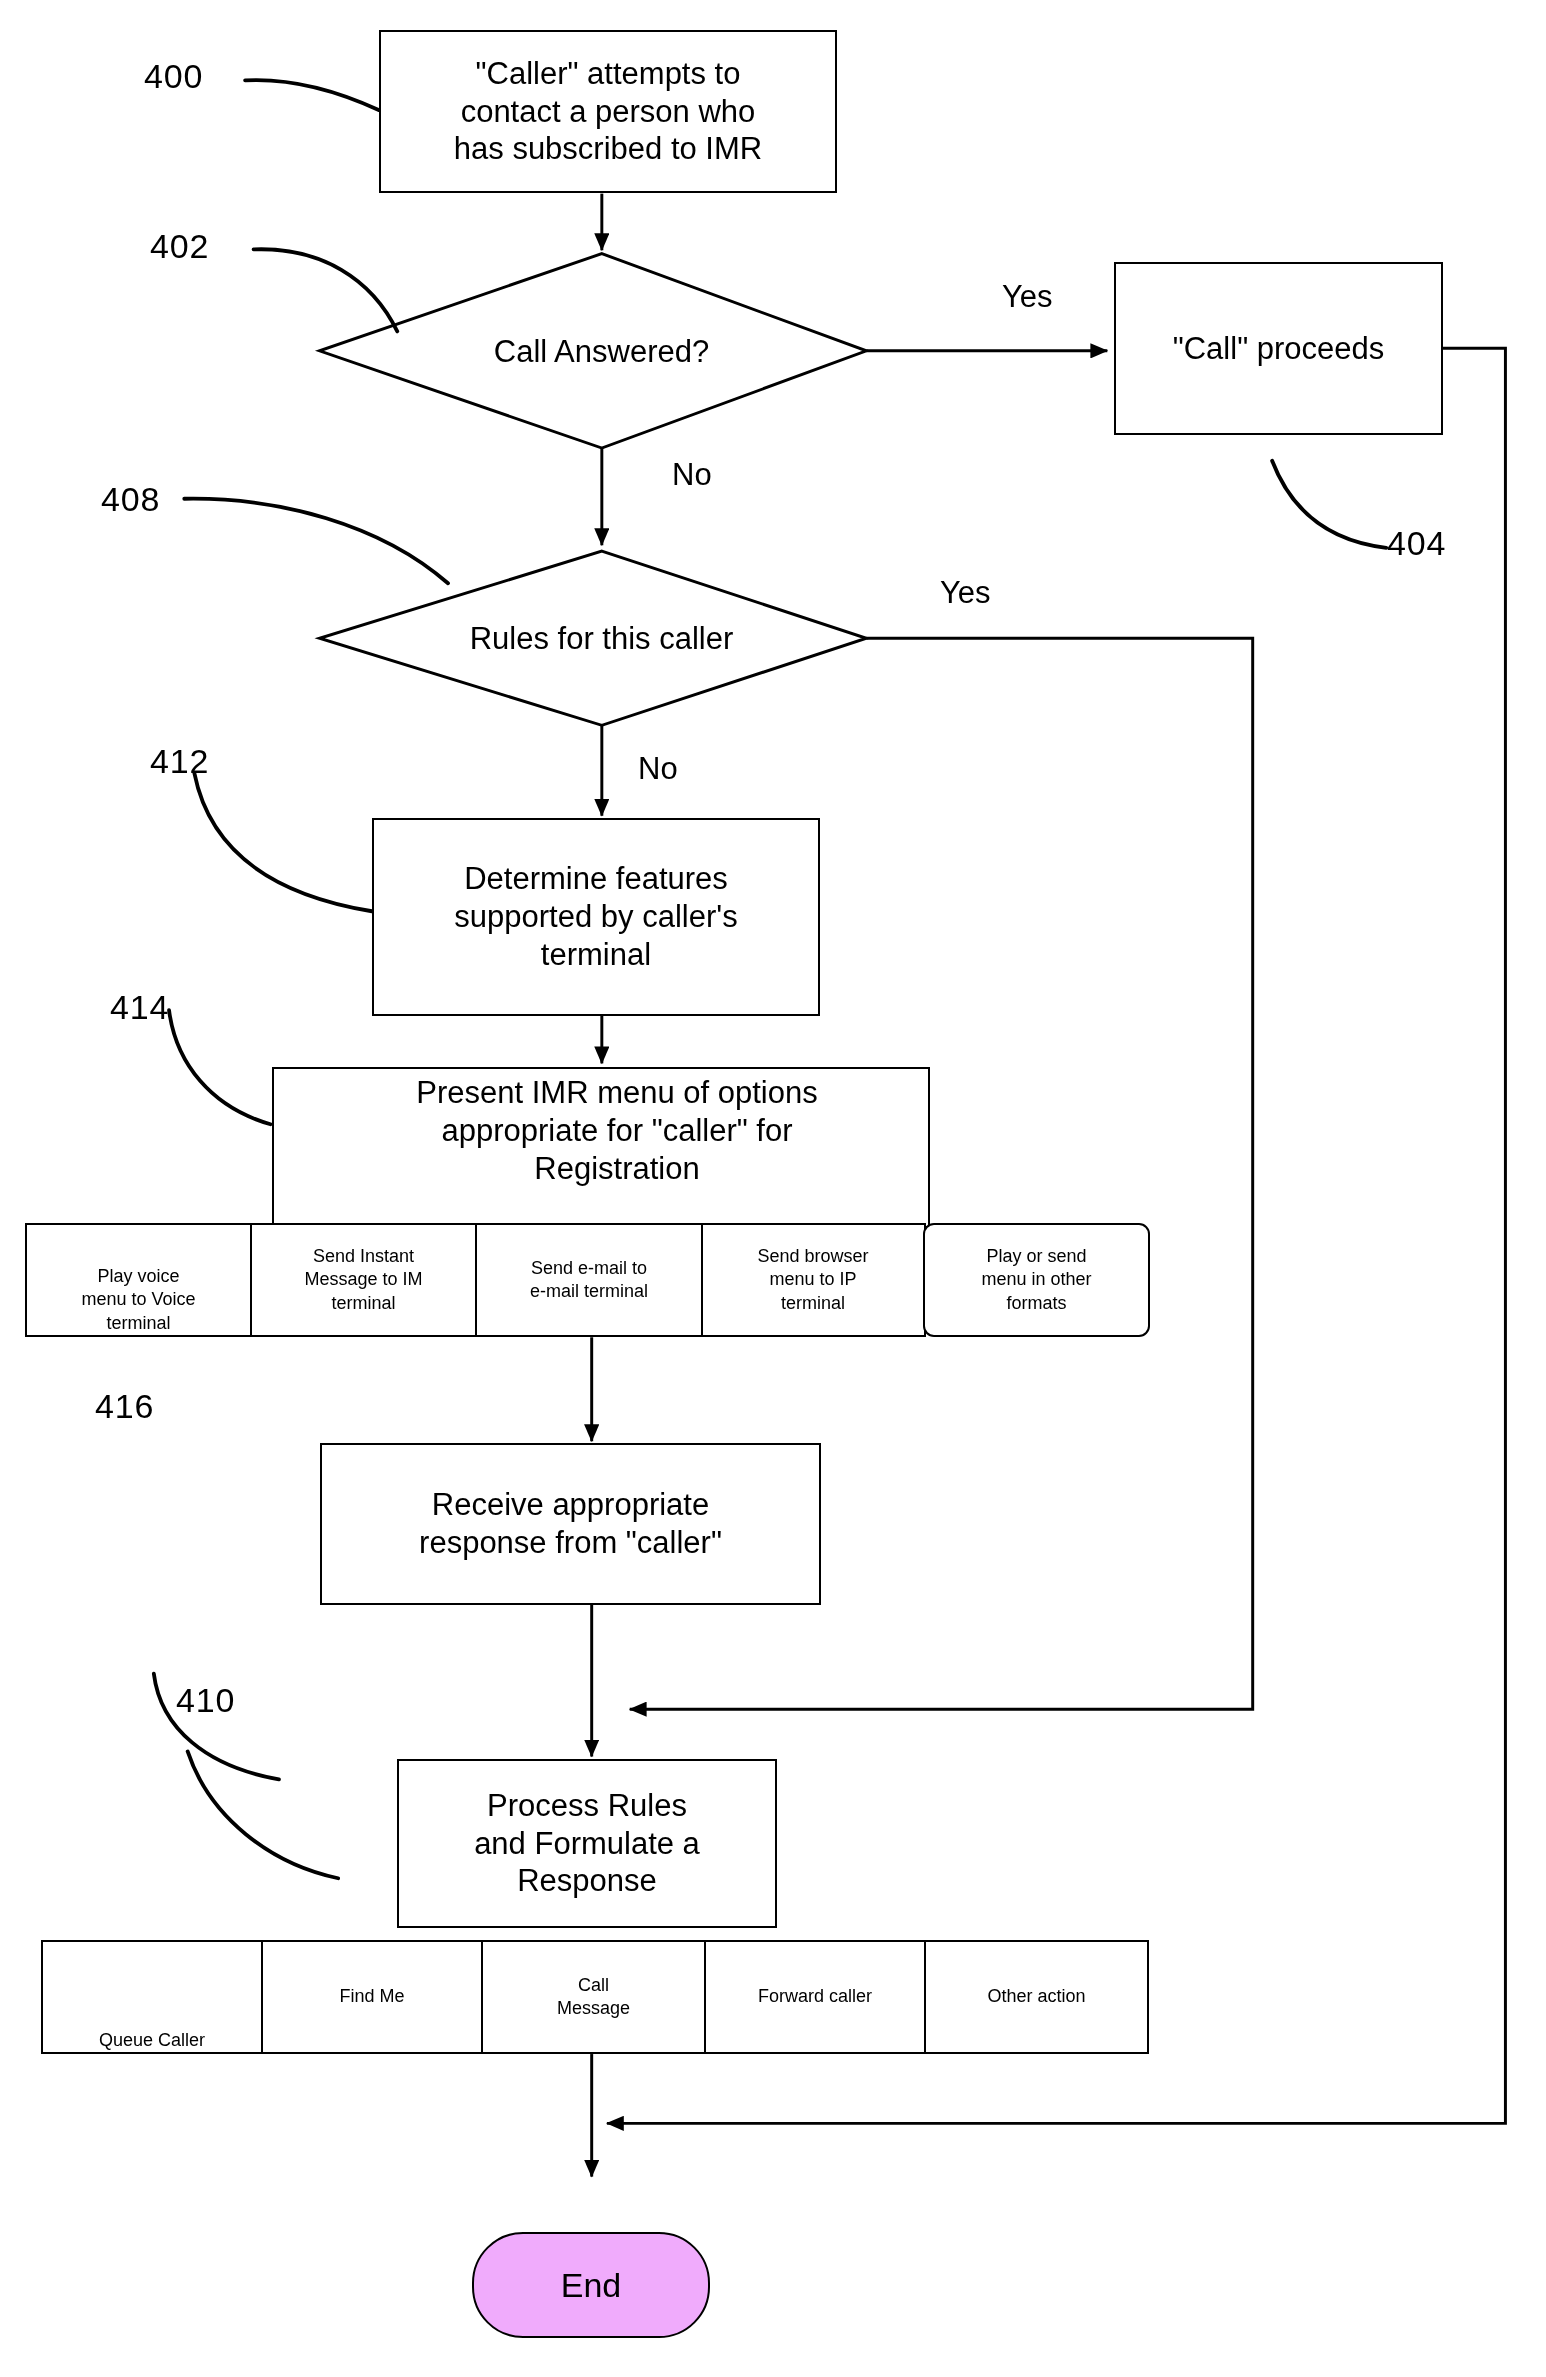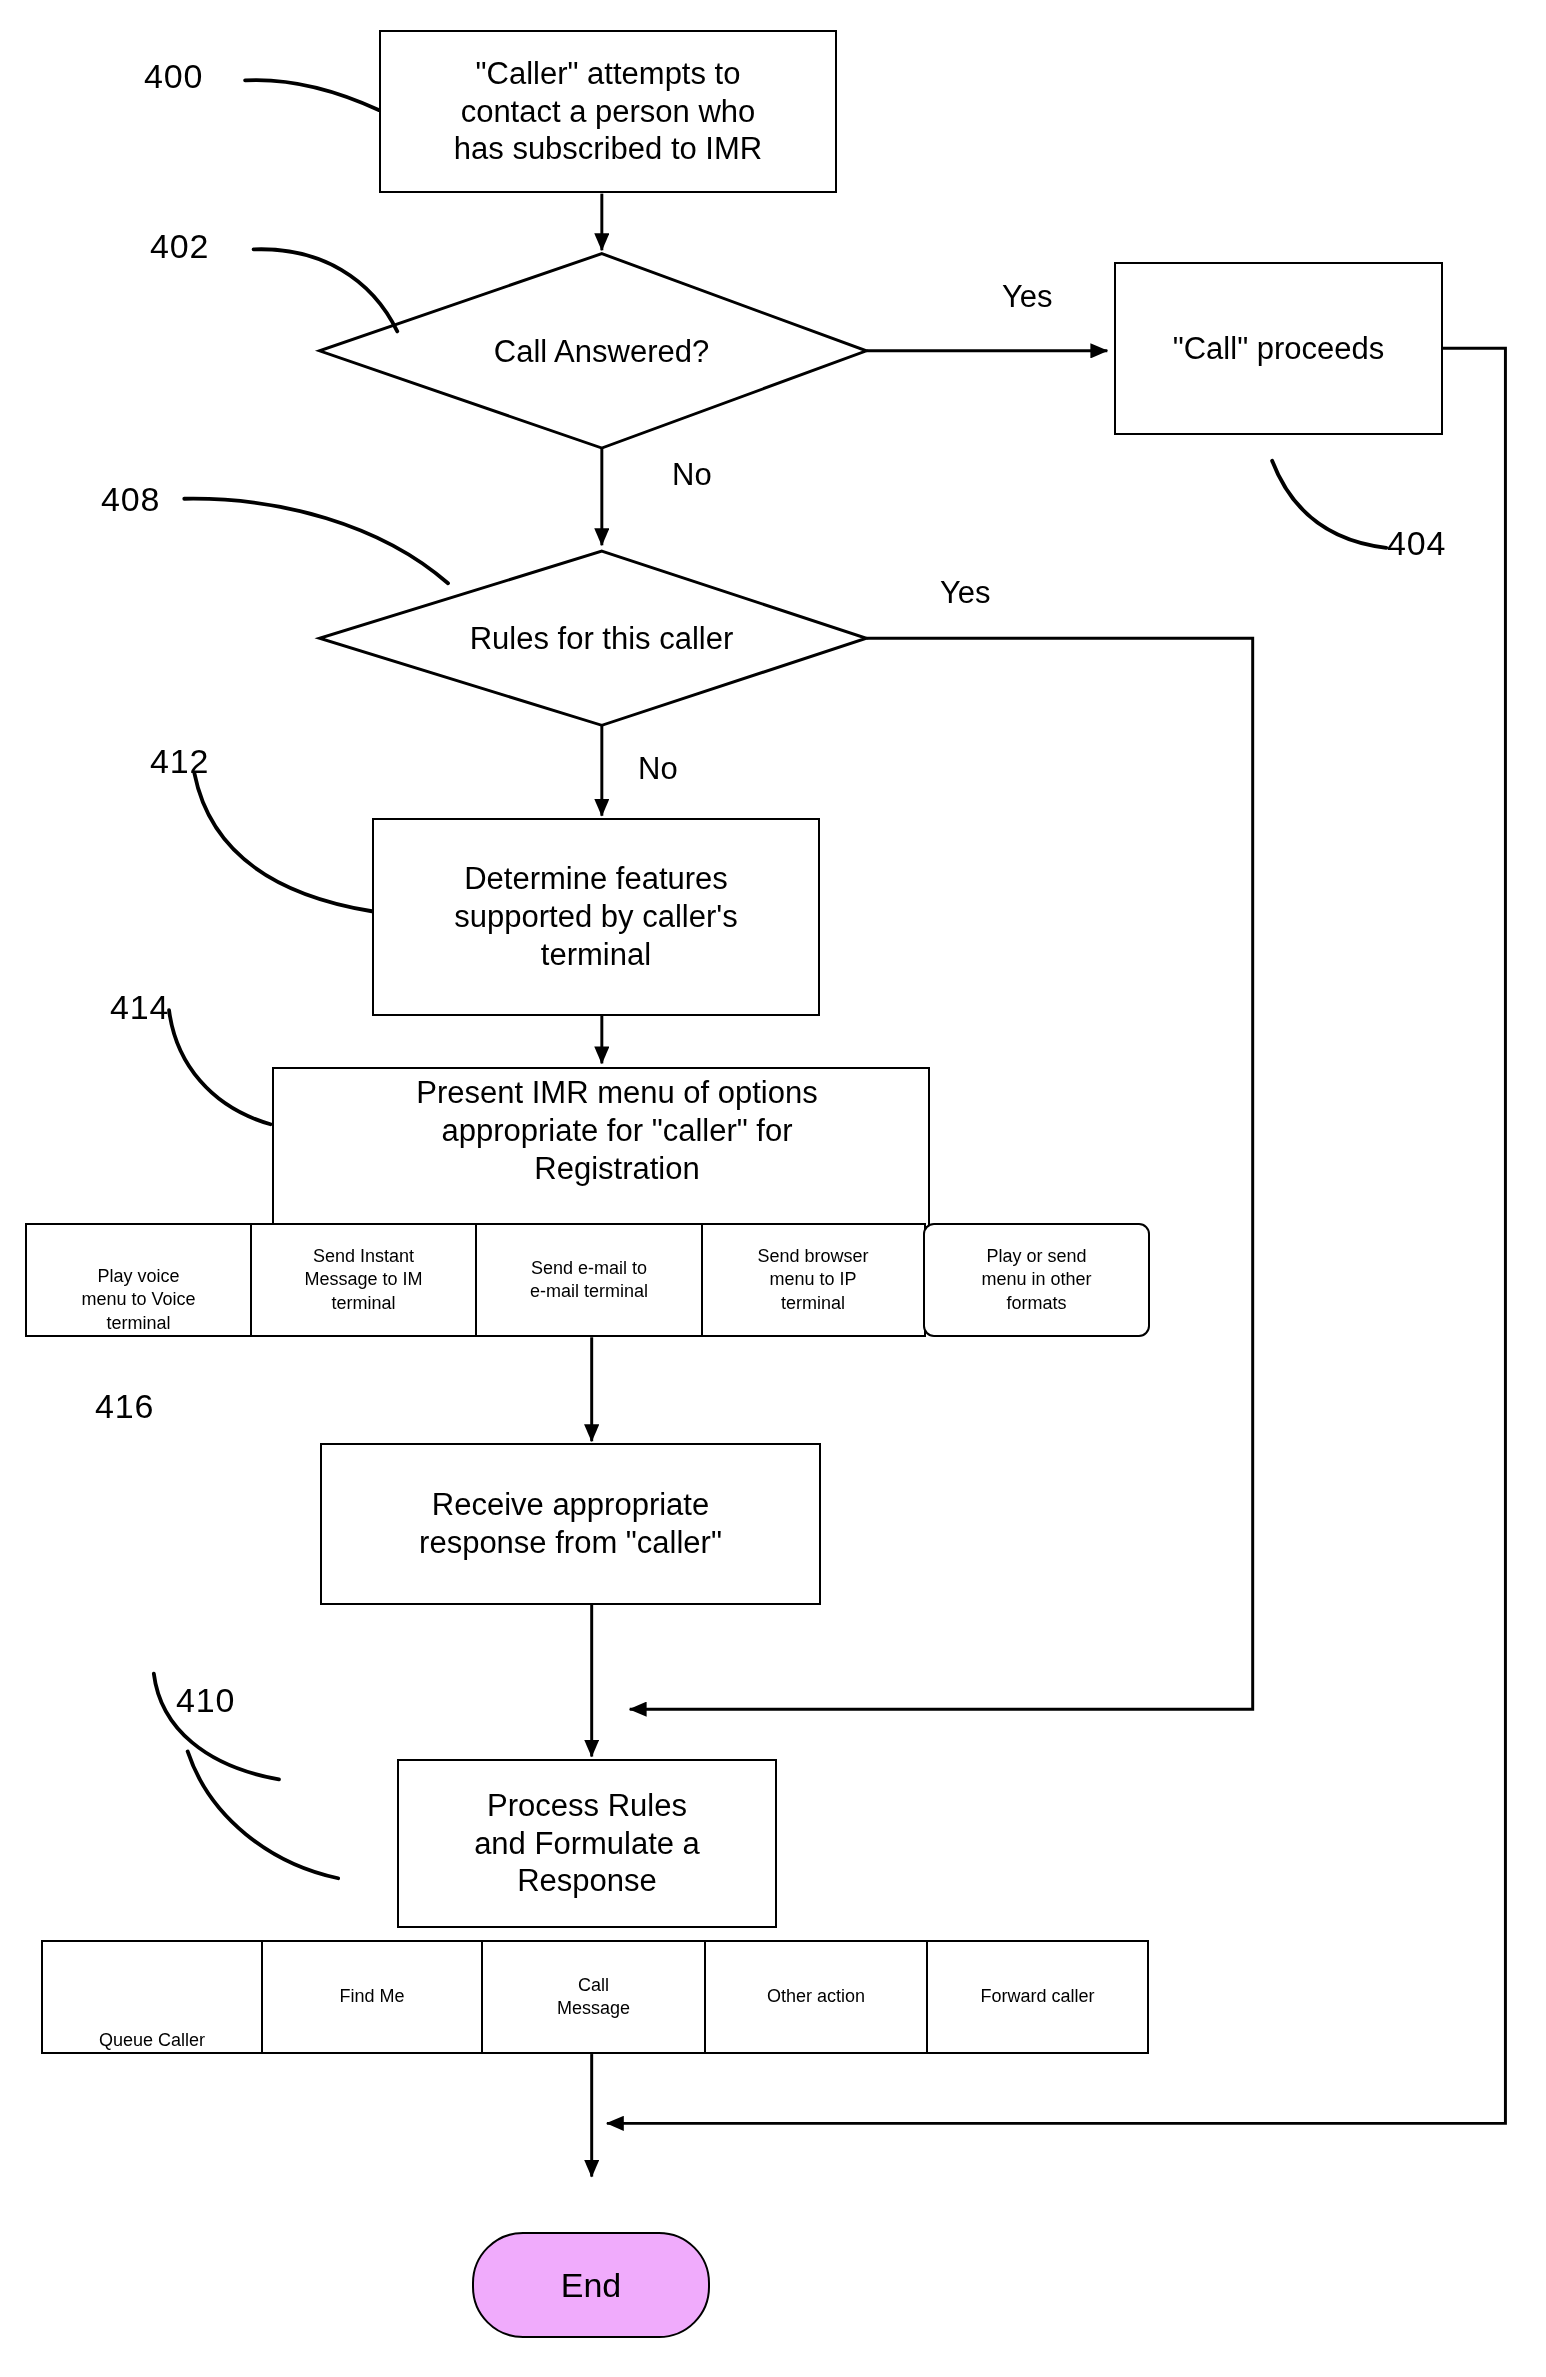--- a/index.html
+++ b/index.html
@@ -201,22 +201,22 @@
 and Formulate a
 Response</span>
   </div>
   <div class="ref-num" style="left:176px; top:1681px;">410</div>
 
   <div class="sub-row" id="response-actions-row" style="left:41px; top:1940px; width:1109px; height:114px;">
       <div class="node sub-cell" style="position: relative; width: 222px; height: 100%;"><span>Queue Caller</span></div>
       <div class="node sub-cell" style="position: relative; width: 223px; height: 100%;"><span>Find Me</span></div>
       <div class="node sub-cell" style="position: relative; width: 225px; height: 100%;"><span>Call
 Message</span></div>
+      <div class="node sub-cell" style="position: relative; width: 223px; height: 100%;"><span>Forward caller</span></div>
       <div class="node sub-cell" style="position: relative; width: 225px; height: 100%;"><span>Other action</span></div>
-      <div class="node sub-cell" style="position: relative; width: 223px; height: 100%;"><span>Forward caller</span></div>
     </div>
 
   <div class="terminator" style="left:472px; top:2232px; width:238px; height:106px;">
     <span>End</span>
   </div>
 
 </div>
 
 
 </body></html>

